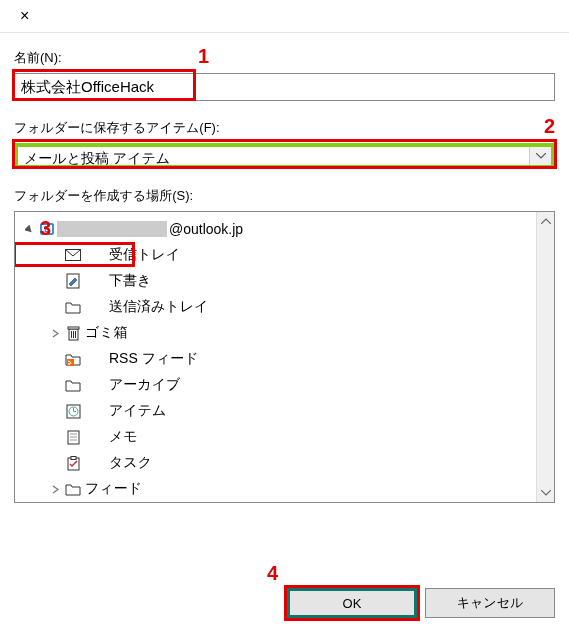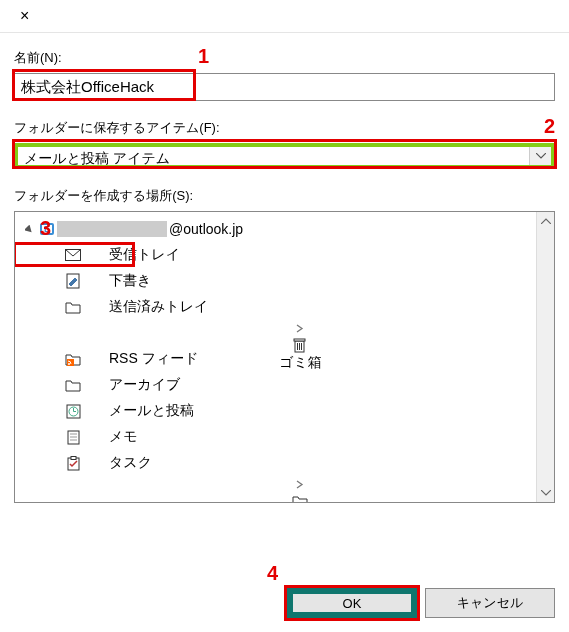--- a/index.html
+++ b/index.html
@@ -104,21 +104,21 @@
       white-space: nowrap;
     }
     .expander {
       width: 16px; height: 16px;
       display: inline-flex;
       align-items: center; justify-content: center;
       flex-shrink: 0;
     }
     .expander svg { width: 9px; height: 9px; }
     .indent0 { padding-left: 4px; }
-    .indent1 { padding-left: 30px; flex-direction: column; }
+    .indent1 { padding-left: 30px; }
     .indent1b { padding-left: 46px; gap: 24px; }
     .icon-box {
       width: 20px; height: 18px;
       display: inline-flex;
       align-items: center;
       justify-content: center;
       flex-shrink: 0;
     }
     .item-label {
       margin-left: 2px;
@@ -140,21 +140,21 @@
     .btn {
       width: 130px;
       height: 30px;
       border: 1px solid #888;
       background: #e5e5e5;
       font-family: inherit;
       font-size: 13px;
       cursor: default;
     }
     .btn-ok {
-      border: 6px solid #0f766e;
+      border: 3px solid #0f766e;
     }
   </style>
 </head>
 <body>
 
 <div class="titlebar">
   <span class="close-btn">×</span>
 </div>
 
 <div class="content">
@@ -273,21 +273,21 @@
 
         <div class="tree-item indent1b">
           <span class="icon-box">
             <svg width="15" height="15" viewBox="0 0 15 15">
                 <rect x="1" y="1" width="13" height="13" fill="#fff" stroke="#333"></rect>
                 <circle cx="7.5" cy="7.5" r="4.5" fill="none" stroke="#4a8"></circle>
                 <line x1="7.5" y1="7.5" x2="7.5" y2="4" stroke="#4a8"></line>
                 <line x1="7.5" y1="7.5" x2="10" y2="7.5" stroke="#4a8"></line>
               </svg>
           </span>
-          <span class="item-label">メールと投稿</span>
+          <span class="item-label">アイテム</span>
         </div>
 
         <div class="tree-item indent1b">
           <span class="icon-box">
             <svg width="13" height="15" viewBox="0 0 13 15">
                 <rect x="1" y="1" width="11" height="13" fill="#fff" stroke="#333"></rect>
                 <line x1="3" y1="4" x2="10" y2="4" stroke="#999"></line>
                 <line x1="3" y1="7" x2="10" y2="7" stroke="#999"></line>
                 <line x1="3" y1="10" x2="10" y2="10" stroke="#999"></line>
               </svg>

